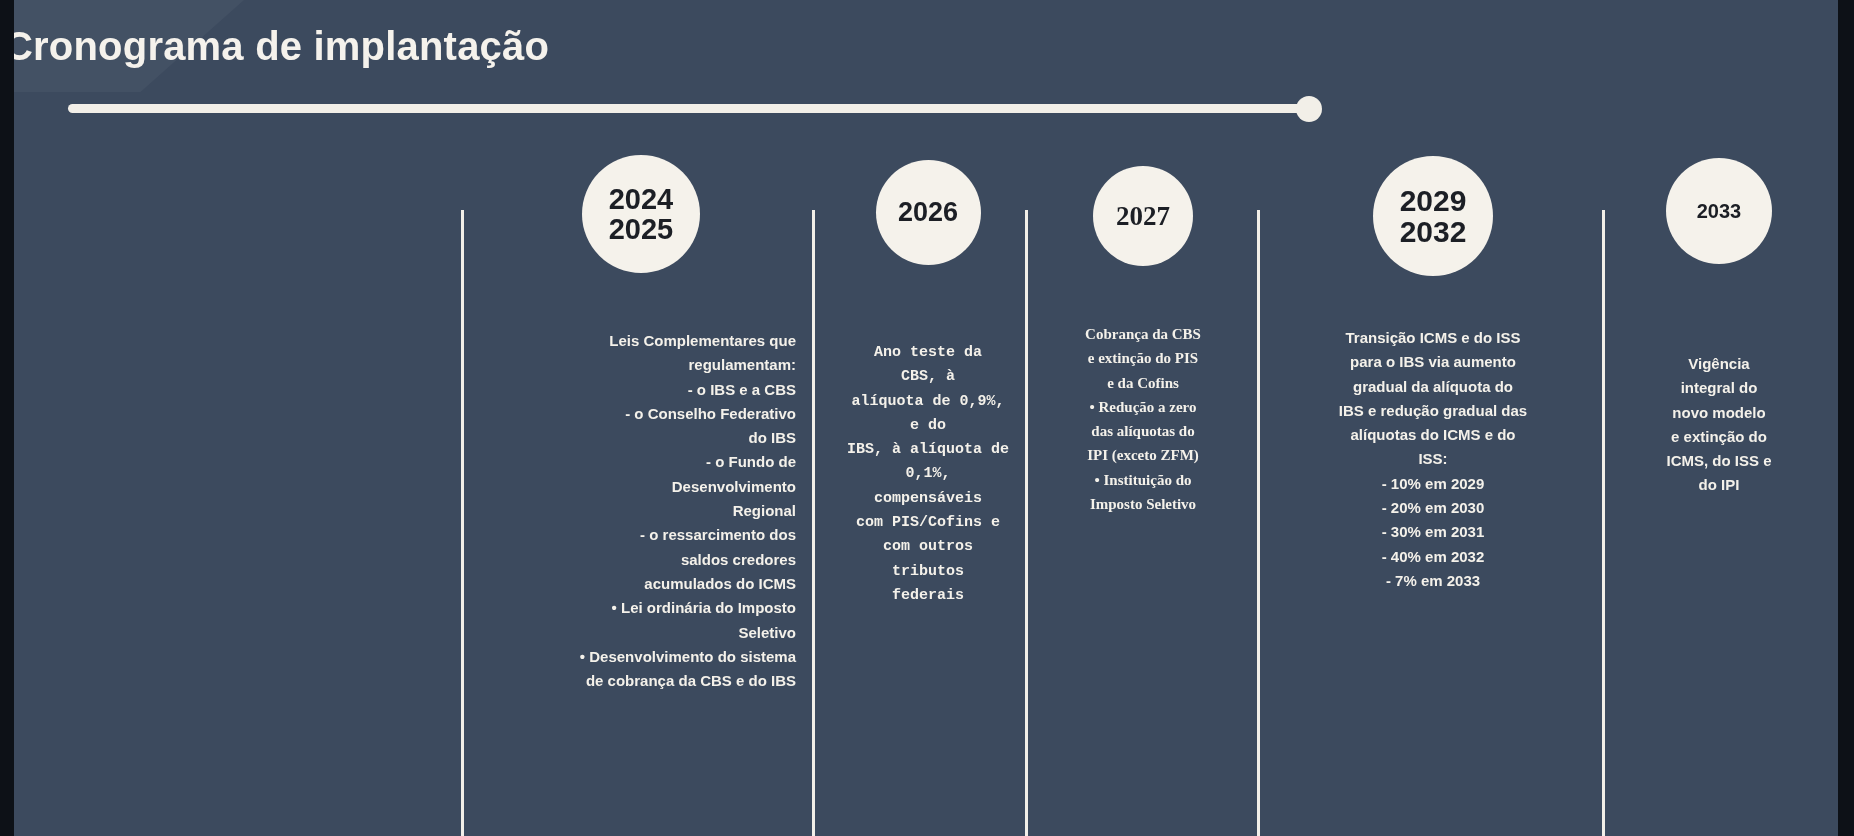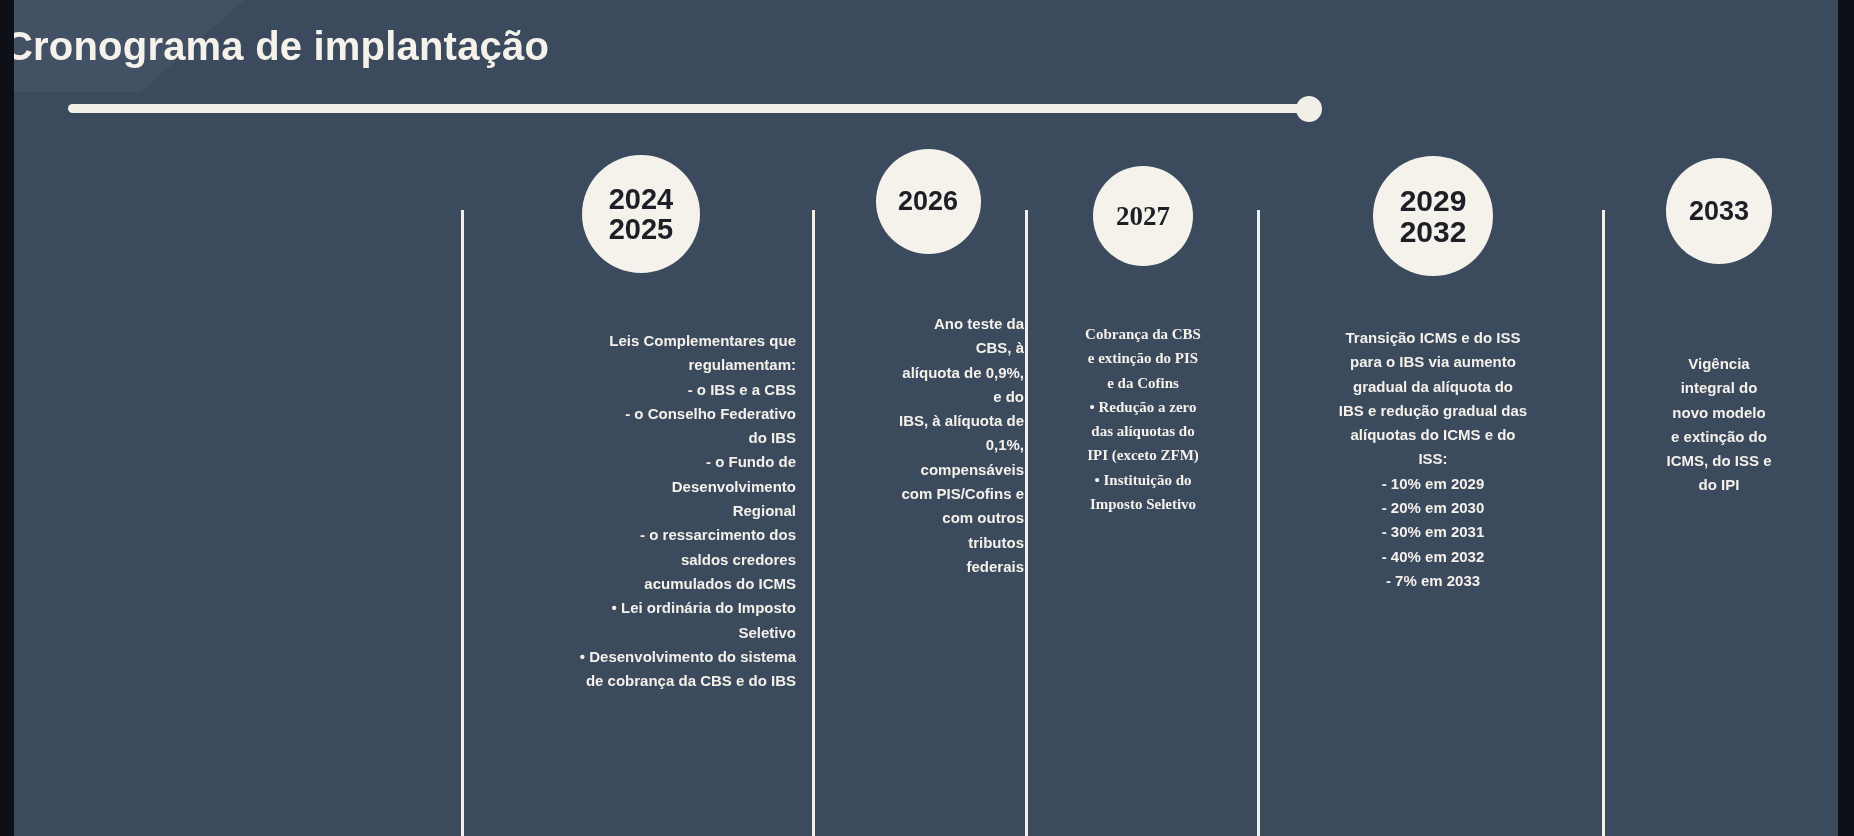--- a/index.html
+++ b/index.html
@@ -147,25 +147,25 @@
 Regional
 - o ressarcimento dos
 saldos credores
 acumulados do ICMS
 • Lei ordinária do Imposto
 Seletivo
 • Desenvolvimento do sistema
 de cobrança da CBS e do IBS</div>
   </div>
 
-  <div class="col" style="left:832px; top:149px; width:192px;text-align:right;">
+  <div class="col" style="left:832px; top:160px; width:192px;">
     <div class="bubble" style="width:105px; height:105px; font-size:27px;">
       <span>2026</span>
     </div>
-    <div class="col-body" style="margin-top:58px; width:192px;">Ano teste da
+    <div class="col-body" style="margin-top:76px; width:192px;font-family:Liberation Mono, monospace;">Ano teste da
 CBS, à
 alíquota de 0,9%,
 e do
 IBS, à alíquota de
 0,1%,
 compensáveis
 com PIS/Cofins e
 com outros
 tributos
 federais</div>
@@ -197,21 +197,21 @@
 alíquotas do ICMS e do
 ISS:
 - 10% em 2029
 - 20% em 2030
 - 30% em 2031
 - 40% em 2032
 - 7% em 2033</div>
   </div>
 
   <div class="col" style="left:1624px; top:158px; width:190px;">
-    <div class="bubble" style="width:106px; height:106px; font-size:27px;">
+    <div class="bubble" style="width:106px; height:106px; font-size:20px;">
       <span>2033</span>
     </div>
     <div class="col-body" style="margin-top:88px; width:190px;">Vigência
 integral do
 novo modelo
 e extinção do
 ICMS, do ISS e
 do IPI</div>
   </div>
 

